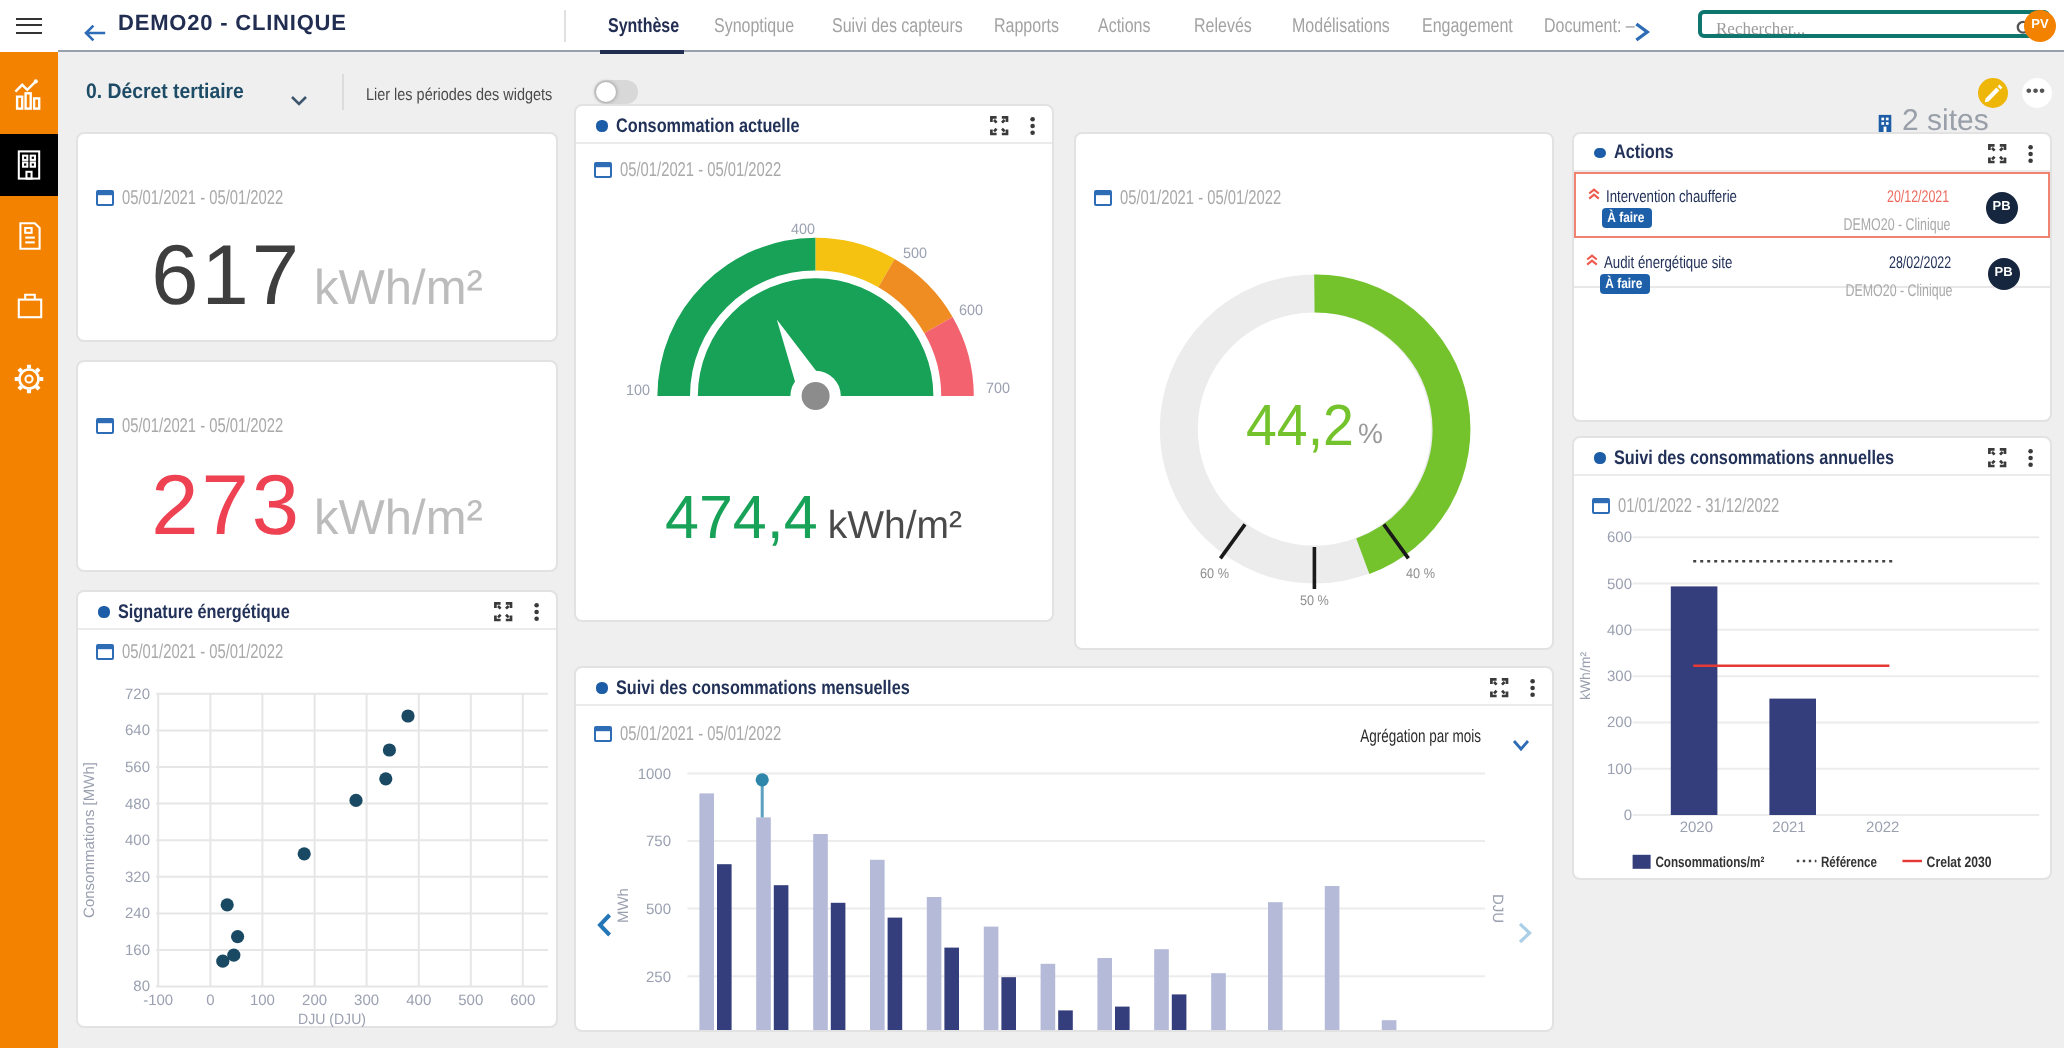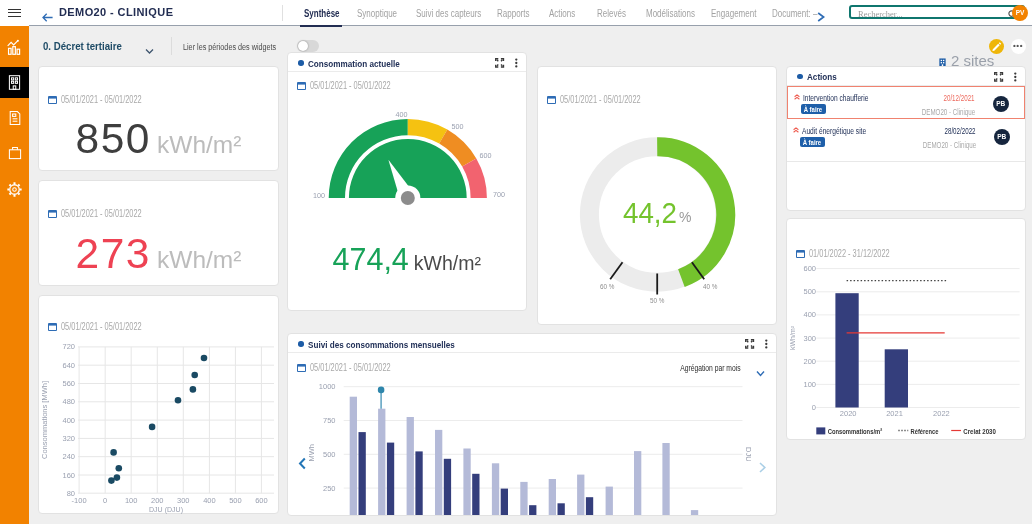--- a/index.html
+++ b/index.html
@@ -148,32 +148,44 @@
 <div id="editbtn"><svg width="15" height="15" viewBox="0 0 15 15">
       <path d="M3.8 10.2 l5.4-5.4 1.5 1.5 -5.4 5.4 -1.9 0.4 z M9.8 4.2 l0.9-0.9 1.5 1.5 -0.9 0.9 z" fill="#fff"></path>
     </svg></div>
 <div id="morebtn">•••</div>
 
 <div class="card" style="left:38px; top:66px; width:241px; height:105px;">
   <div class="daterow" style="top:27px;"><svg width="9" height="8" viewBox="0 0 9 8">
         <rect x="0" y="0" width="9" height="8" rx="1" fill="#2e6cb5"></rect>
         <rect x="1" y="2.6" width="7" height="4.4" fill="#fff"></rect>
       </svg><span class="dt">05/01/2021 - 05/01/2022</span></div>
-  <div class="bignum" style="top:51px; line-height:41px;"><span class="n">850</span><span class="u">kWh/m²</span></div>
+  <div class="bignum" style="top:51px; line-height:41px;"><span class="n">617</span><span class="u">kWh/m²</span></div>
 </div>
 
 <div class="card" style="left:38px; top:180px; width:241px; height:106px;">
   <div class="daterow" style="top:27px;"><svg width="9" height="8" viewBox="0 0 9 8">
         <rect x="0" y="0" width="9" height="8" rx="1" fill="#2e6cb5"></rect>
         <rect x="1" y="2.6" width="7" height="4.4" fill="#fff"></rect>
       </svg><span class="dt">05/01/2021 - 05/01/2022</span></div>
   <div class="bignum" style="top:52px; line-height:41px;"><span class="n" style="color:#ee4253;">273</span><span class="u">kWh/m²</span></div>
 </div>
 
 <div class="card" style="left:38px; top:295px; width:241px; height:219px;">
+  <div class="chead">
+      <div class="cdot"></div>
+      <div class="ctitle">Signature énergétique</div>
+    <svg class="cicons" width="24" height="10" viewBox="0 0 24 10">
+        <path d="M0.7 3 V0.7 h2.6 M5.9 0.7 h2.6 v2.3 M8.5 6.7 v2.3 H5.9 M3.3 9 H0.7 V6.7 M2 2 l1.3 1.3 M7.3 2 L6 3.3 M7.3 7.7 L6 6.4 M2 7.7 L3.3 6.4" fill="none" stroke="#3a3a3a" stroke-width="1.35"></path>
+        <g fill="#3a3a3a">
+          <circle cx="21.3" cy="1.6" r="1.15"></circle>
+          <circle cx="21.3" cy="5" r="1.15"></circle>
+          <circle cx="21.3" cy="8.4" r="1.15"></circle>
+        </g>
+      </svg>
+  </div>
   <div class="daterow" style="top:25px;"><svg width="9" height="8" viewBox="0 0 9 8">
         <rect x="0" y="0" width="9" height="8" rx="1" fill="#2e6cb5"></rect>
         <rect x="1" y="2.6" width="7" height="4.4" fill="#fff"></rect>
       </svg><span class="dt">05/01/2021 - 05/01/2022</span></div>
   <svg style="position:absolute; left:0; top:38px;" width="241" height="180" viewBox="0 0 241 180">
 
     <g stroke="#e6e6e6" stroke-width="1">
       <line x1="39" y1="12.9" x2="235" y2="12.9"></line>
         <line x1="39" y1="31.2" x2="235" y2="31.2"></line>
         <line x1="39" y1="49.5" x2="235" y2="49.5"></line>
@@ -394,33 +406,45 @@
     <svg style="position:absolute; left:6px; top:7px;" width="6" height="6" viewBox="0 0 10 10">
         <path d="M1 4.6 L5 1.4 L9 4.6 M1 8.8 L5 5.6 L9 8.8" fill="none" stroke="#ee5a4e" stroke-width="1.8"></path>
       </svg>
     <div class="arow" style="left:15px; top:6.5px; color:#223158;">Intervention chaufferie</div>
     <div class="arow r" style="right:49px; top:6.5px; color:#ed6a5e;">20/12/2021</div>
     <div style="position:absolute; left:12.5px; top:17.8px; background:#1e5fa9; color:#fff; font-size:7px; font-weight:bold; padding:1.5px 0; width:25px; text-align:center; border-radius:2px;"><span style="display:inline-block; transform:scaleX(0.85);">À faire</span></div>
     <div class="arow r" style="right:49px; top:20px; color:#a9a9a9;">DEMO20 - Clinique</div>
     <div style="position:absolute; right:15px; top:9px; width:16.4px; height:16.4px; border-radius:50%; background:#16263e; color:#fff; font-size:6.5px; font-weight:bold; text-align:center; line-height:16.4px;">PB</div>
   </div>
 
-  <div style="position:absolute; left:0; top:53.5px; width:238px; height:42px; border-bottom:1px solid #e8e8e8;">
+  <div style="position:absolute; left:0; top:53.5px; width:238px; height:24px; border-bottom:1px solid #e8e8e8;">
     <svg style="position:absolute; left:6px; top:7px;" width="6" height="6" viewBox="0 0 10 10">
         <path d="M1 4.6 L5 1.4 L9 4.6 M1 8.8 L5 5.6 L9 8.8" fill="none" stroke="#ee5a4e" stroke-width="1.8"></path>
       </svg>
     <div class="arow" style="left:15px; top:5.5px; color:#223158;">Audit énergétique site</div>
     <div class="arow r" style="right:49px; top:5.5px; color:#223158;">28/02/2022</div>
     <div style="position:absolute; left:12.5px; top:17.3px; background:#1e5fa9; color:#fff; font-size:7px; font-weight:bold; padding:1.5px 0; width:25px; text-align:center; border-radius:2px;"><span style="display:inline-block; transform:scaleX(0.85);">À faire</span></div>
     <div class="arow r" style="right:49px; top:19.5px; color:#a9a9a9;">DEMO20 - Clinique</div>
     <div style="position:absolute; right:15px; top:8.5px; width:16.4px; height:16.4px; border-radius:50%; background:#16263e; color:#fff; font-size:6.5px; font-weight:bold; text-align:center; line-height:16.4px;">PB</div>
   </div>
 </div>
 
 <div class="card" style="left:786px; top:218px; width:240px; height:222px;">
+  <div class="chead">
+      <div class="cdot"></div>
+      <div class="ctitle">Suivi des consommations annuelles</div>
+    <svg class="cicons" width="24" height="10" viewBox="0 0 24 10">
+        <path d="M0.7 3 V0.7 h2.6 M5.9 0.7 h2.6 v2.3 M8.5 6.7 v2.3 H5.9 M3.3 9 H0.7 V6.7 M2 2 l1.3 1.3 M7.3 2 L6 3.3 M7.3 7.7 L6 6.4 M2 7.7 L3.3 6.4" fill="none" stroke="#3a3a3a" stroke-width="1.35"></path>
+        <g fill="#3a3a3a">
+          <circle cx="21.3" cy="1.6" r="1.15"></circle>
+          <circle cx="21.3" cy="5" r="1.15"></circle>
+          <circle cx="21.3" cy="8.4" r="1.15"></circle>
+        </g>
+      </svg>
+  </div>
   <div class="daterow" style="top:29px;"><svg width="9" height="8" viewBox="0 0 9 8">
         <rect x="0" y="0" width="9" height="8" rx="1" fill="#2e6cb5"></rect>
         <rect x="1" y="2.6" width="7" height="4.4" fill="#fff"></rect>
       </svg><span class="dt">01/01/2022 - 31/12/2022</span></div>
   <svg style="position:absolute; left:0; top:40px;" width="240" height="180" viewBox="0 0 240 180">
 
     <g stroke="#ececec" stroke-width="1">
       <line x1="29.3" y1="9.6" x2="232.6" y2="9.6"></line>
         <line x1="29.3" y1="32.8" x2="232.6" y2="32.8"></line>
         <line x1="29.3" y1="55.9" x2="232.6" y2="55.9"></line>

